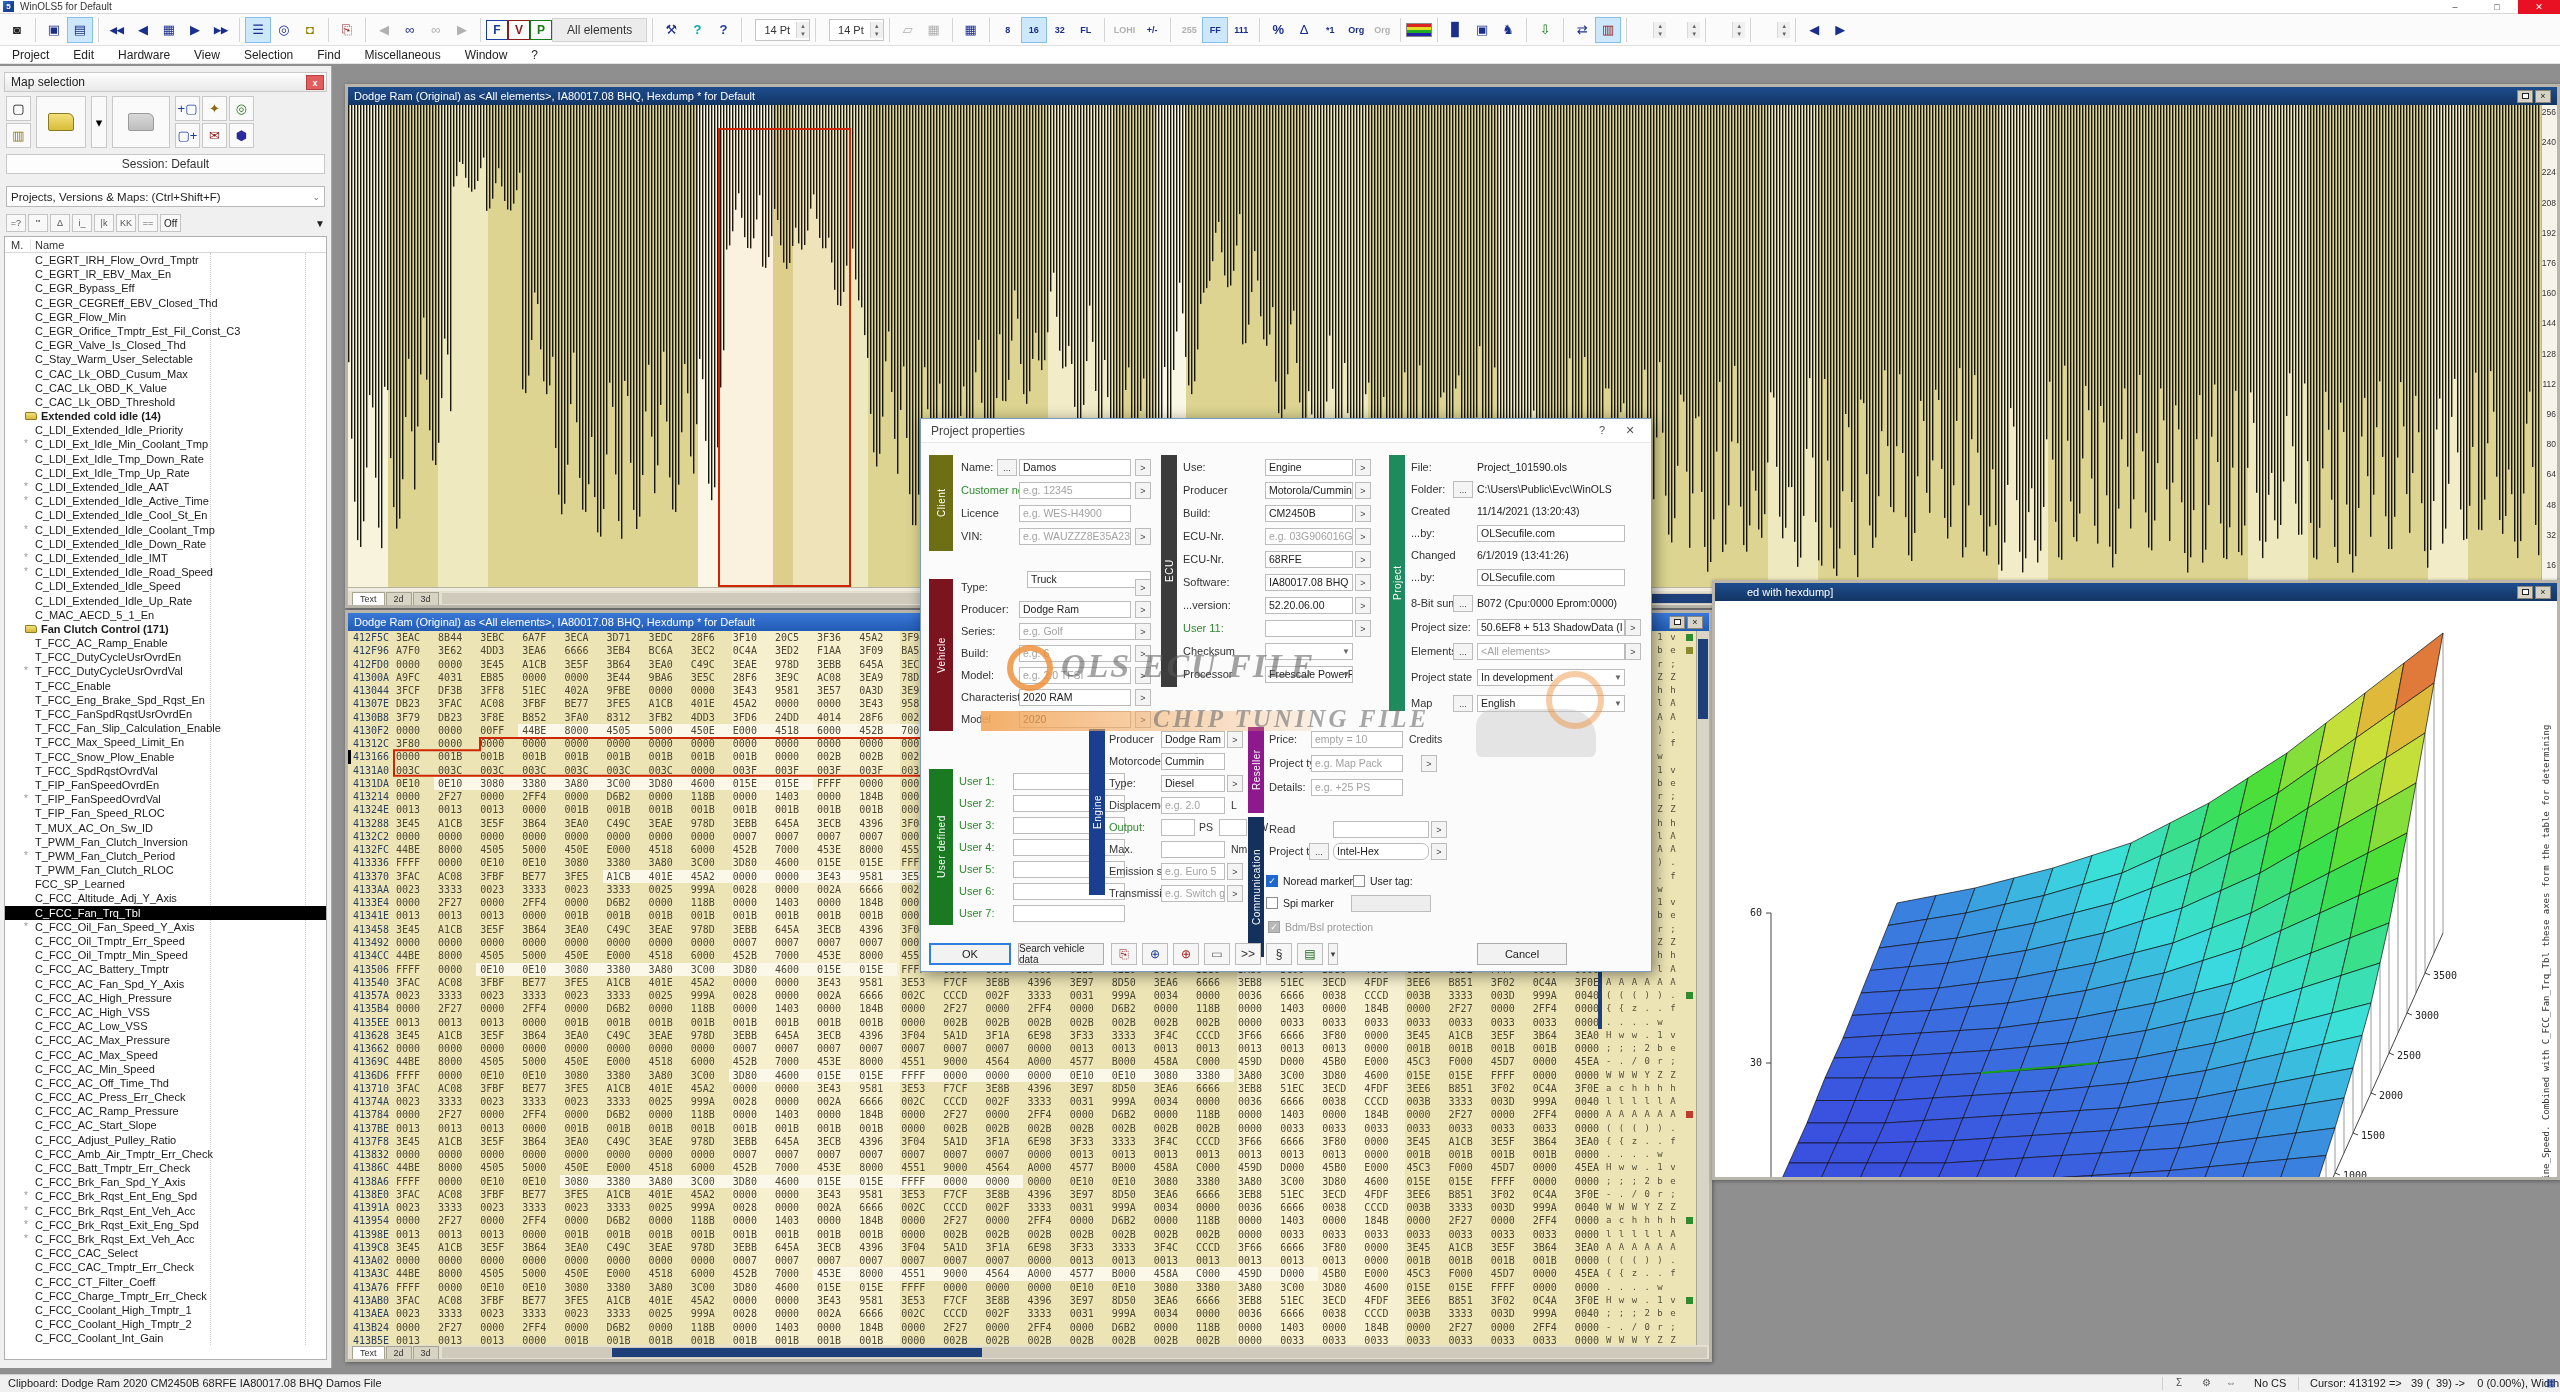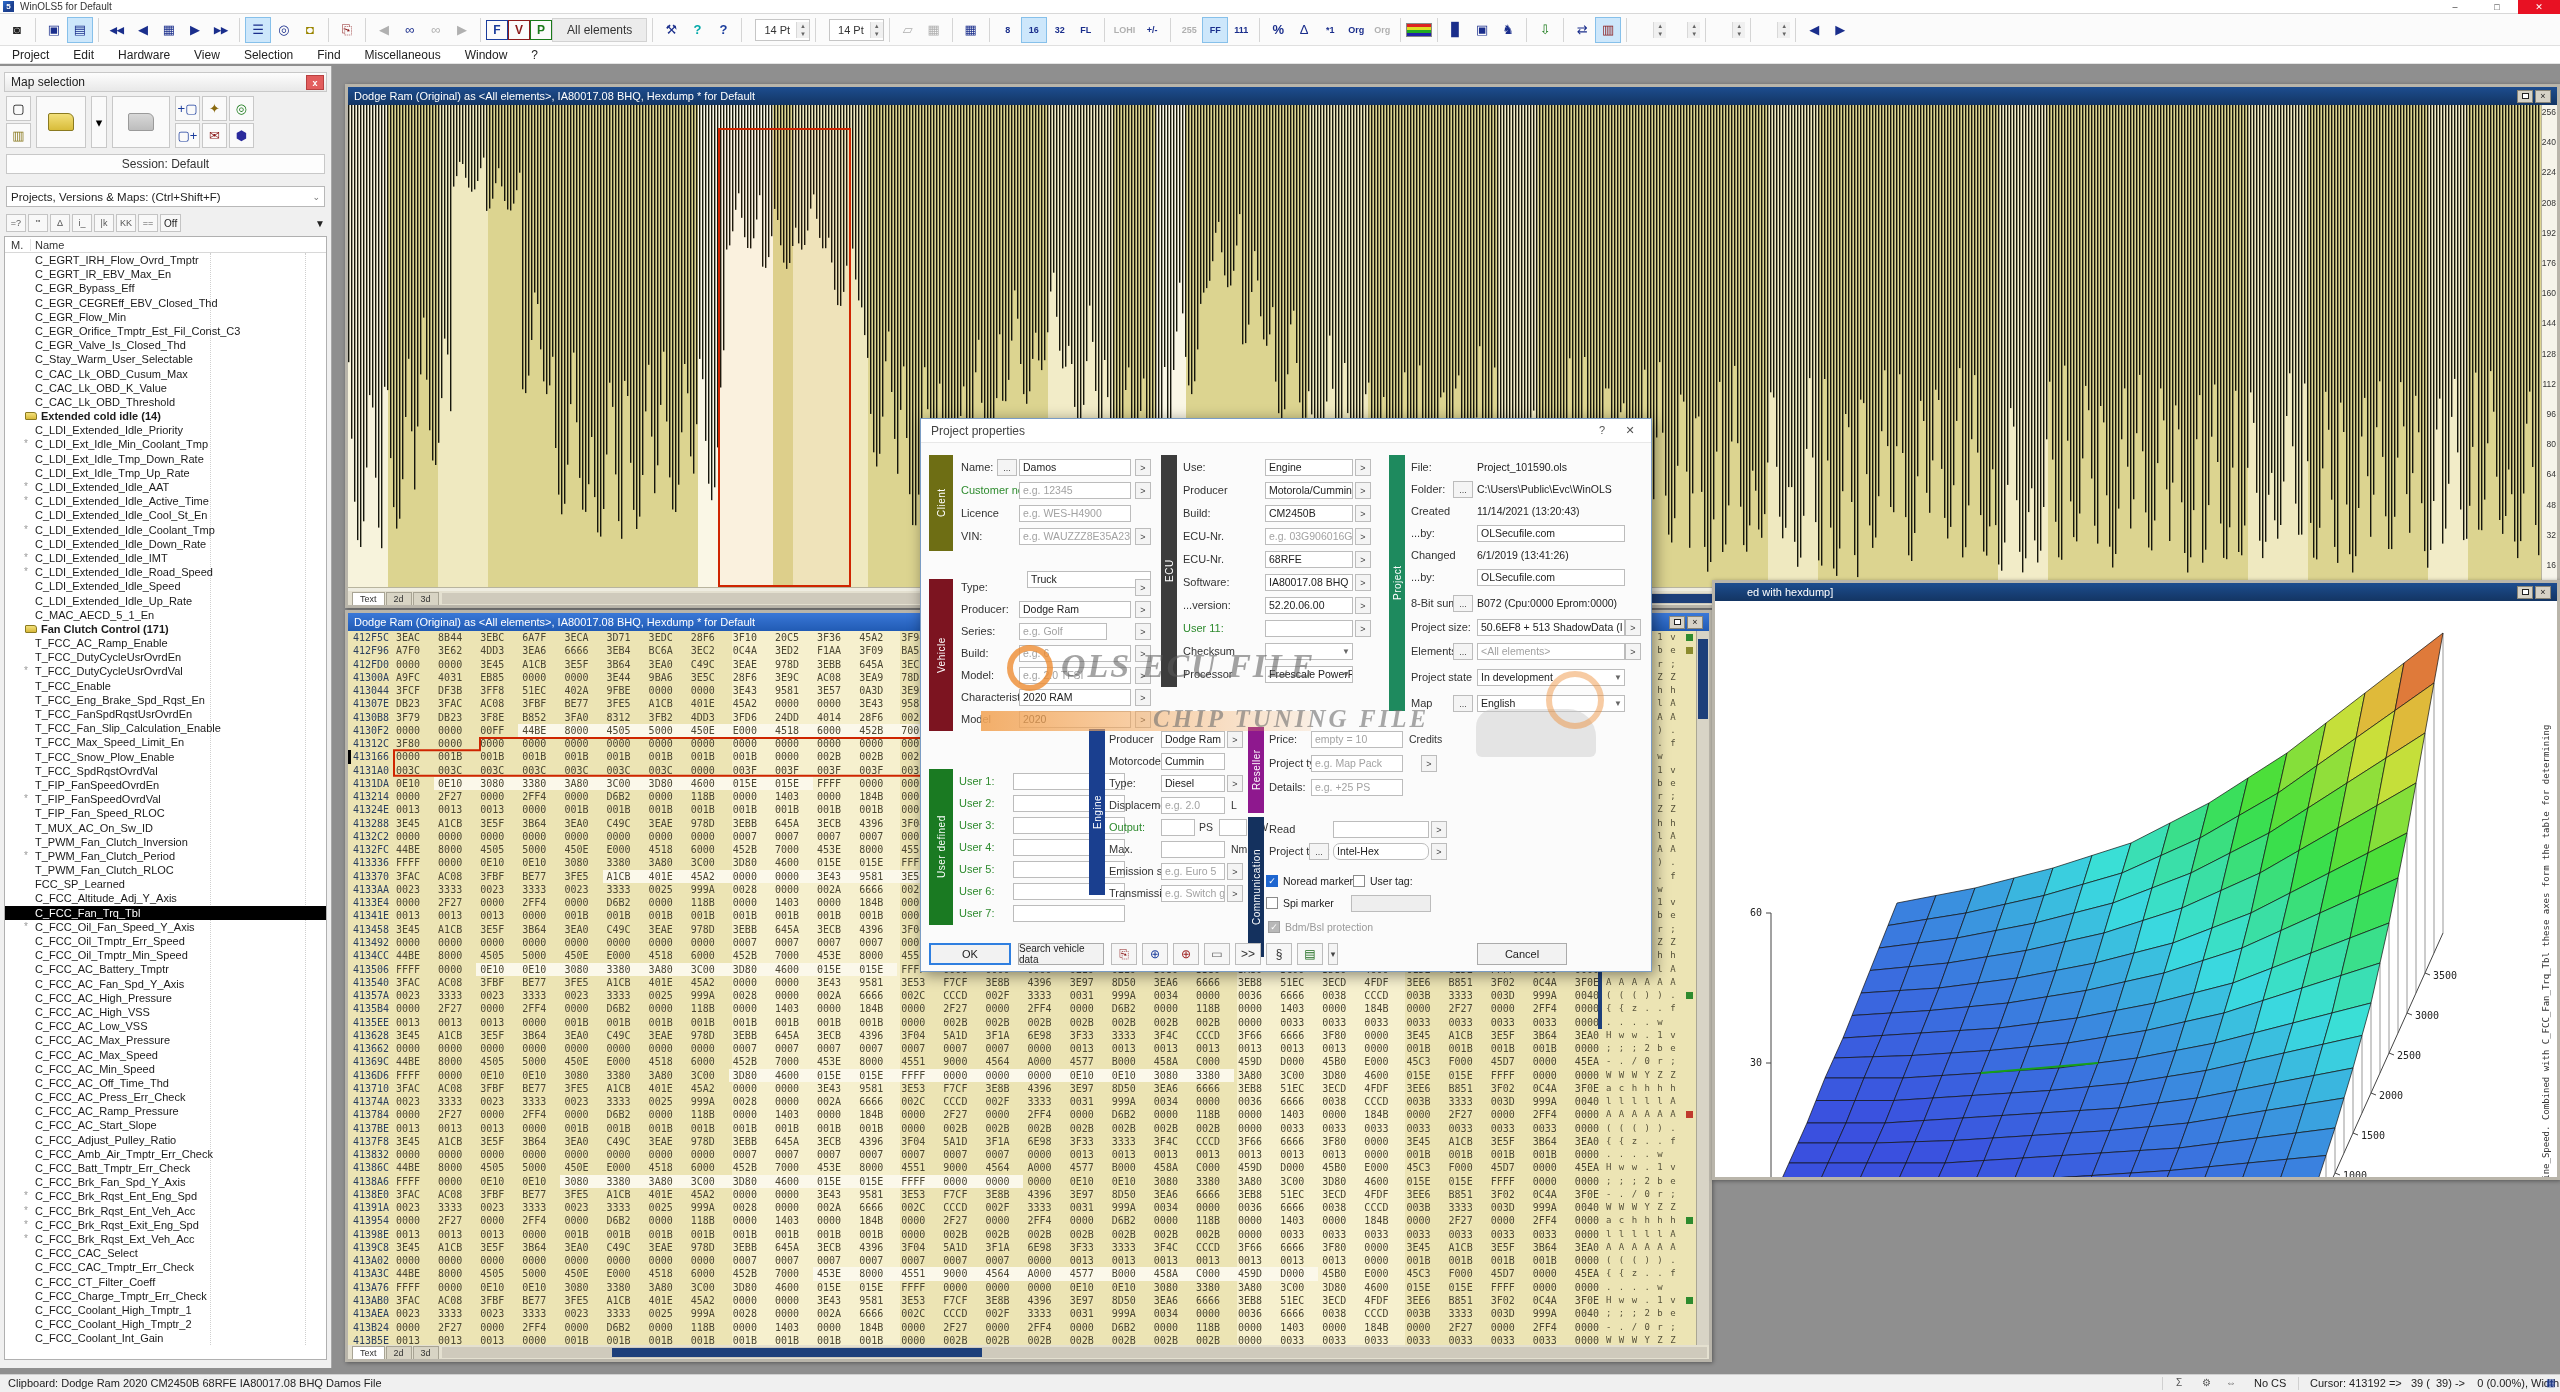--- a/index.html
+++ b/index.html
@@ -1821,21 +1821,21 @@
         <div class="dfield" style="left: 98px; top: 85px; width: 112px;"><span class="ph">e.g. WAUZZZ8E35A23</span></div>
         <div class="dbtn" style="left: 214px; top: 85px; width: 16px;">&gt;</div>
         <div class="secbar" style="left: 8px; top: 136px; width: 24px; height: 152px; background: rgb(124, 20, 32);">Vehicle</div>
         <div class="dlabel" style="left: 40px; top: 138px;">Type:</div>
         <div class="dfield" style="left: 98px; top: 128px; width: 124px; margin-left: 8px;">Truck</div>
         <div class="dbtn" style="left: 214px; top: 136px; width: 16px;">&gt;</div>
         <div class="dlabel" style="left: 40px; top: 160px;">Producer:</div>
         <div class="dfield" style="left: 98px; top: 158px; width: 112px;">Dodge Ram</div>
         <div class="dbtn" style="left: 214px; top: 158px; width: 16px;">&gt;</div>
         <div class="dlabel" style="left: 40px; top: 182px;">Series:</div>
-        <div class="dfield" style="left: 98px; top: 180px; width: 88px;"><span class="ph">e.g. Golf</span></div>
+        <div class="dfield" style="left: 98px; top: 180px; width: 132px;"><span class="ph">e.g. Golf</span></div>
         <div class="dbtn" style="left: 214px; top: 180px; width: 16px;">&gt;</div>
         <div class="dlabel" style="left: 40px; top: 204px;">Build:</div>
         <div class="dfield" style="left: 98px; top: 202px; width: 112px;"><span class="ph">e.g. 6</span></div>
         <div class="dbtn" style="left: 214px; top: 202px; width: 16px;">&gt;</div>
         <div class="dlabel" style="left: 40px; top: 226px;">Model:</div>
         <div class="dfield" style="left: 98px; top: 224px; width: 112px;"><span class="ph">e.g. 2.0 TFSI</span></div>
         <div class="dbtn" style="left: 214px; top: 224px; width: 16px;">&gt;</div>
         <div class="dlabel" style="left: 40px; top: 248px;">Characteristic:</div>
         <div class="dfield" style="left: 98px; top: 246px; width: 112px;">2020 RAM</div>
         <div class="dbtn" style="left: 214px; top: 246px; width: 16px;">&gt;</div>

